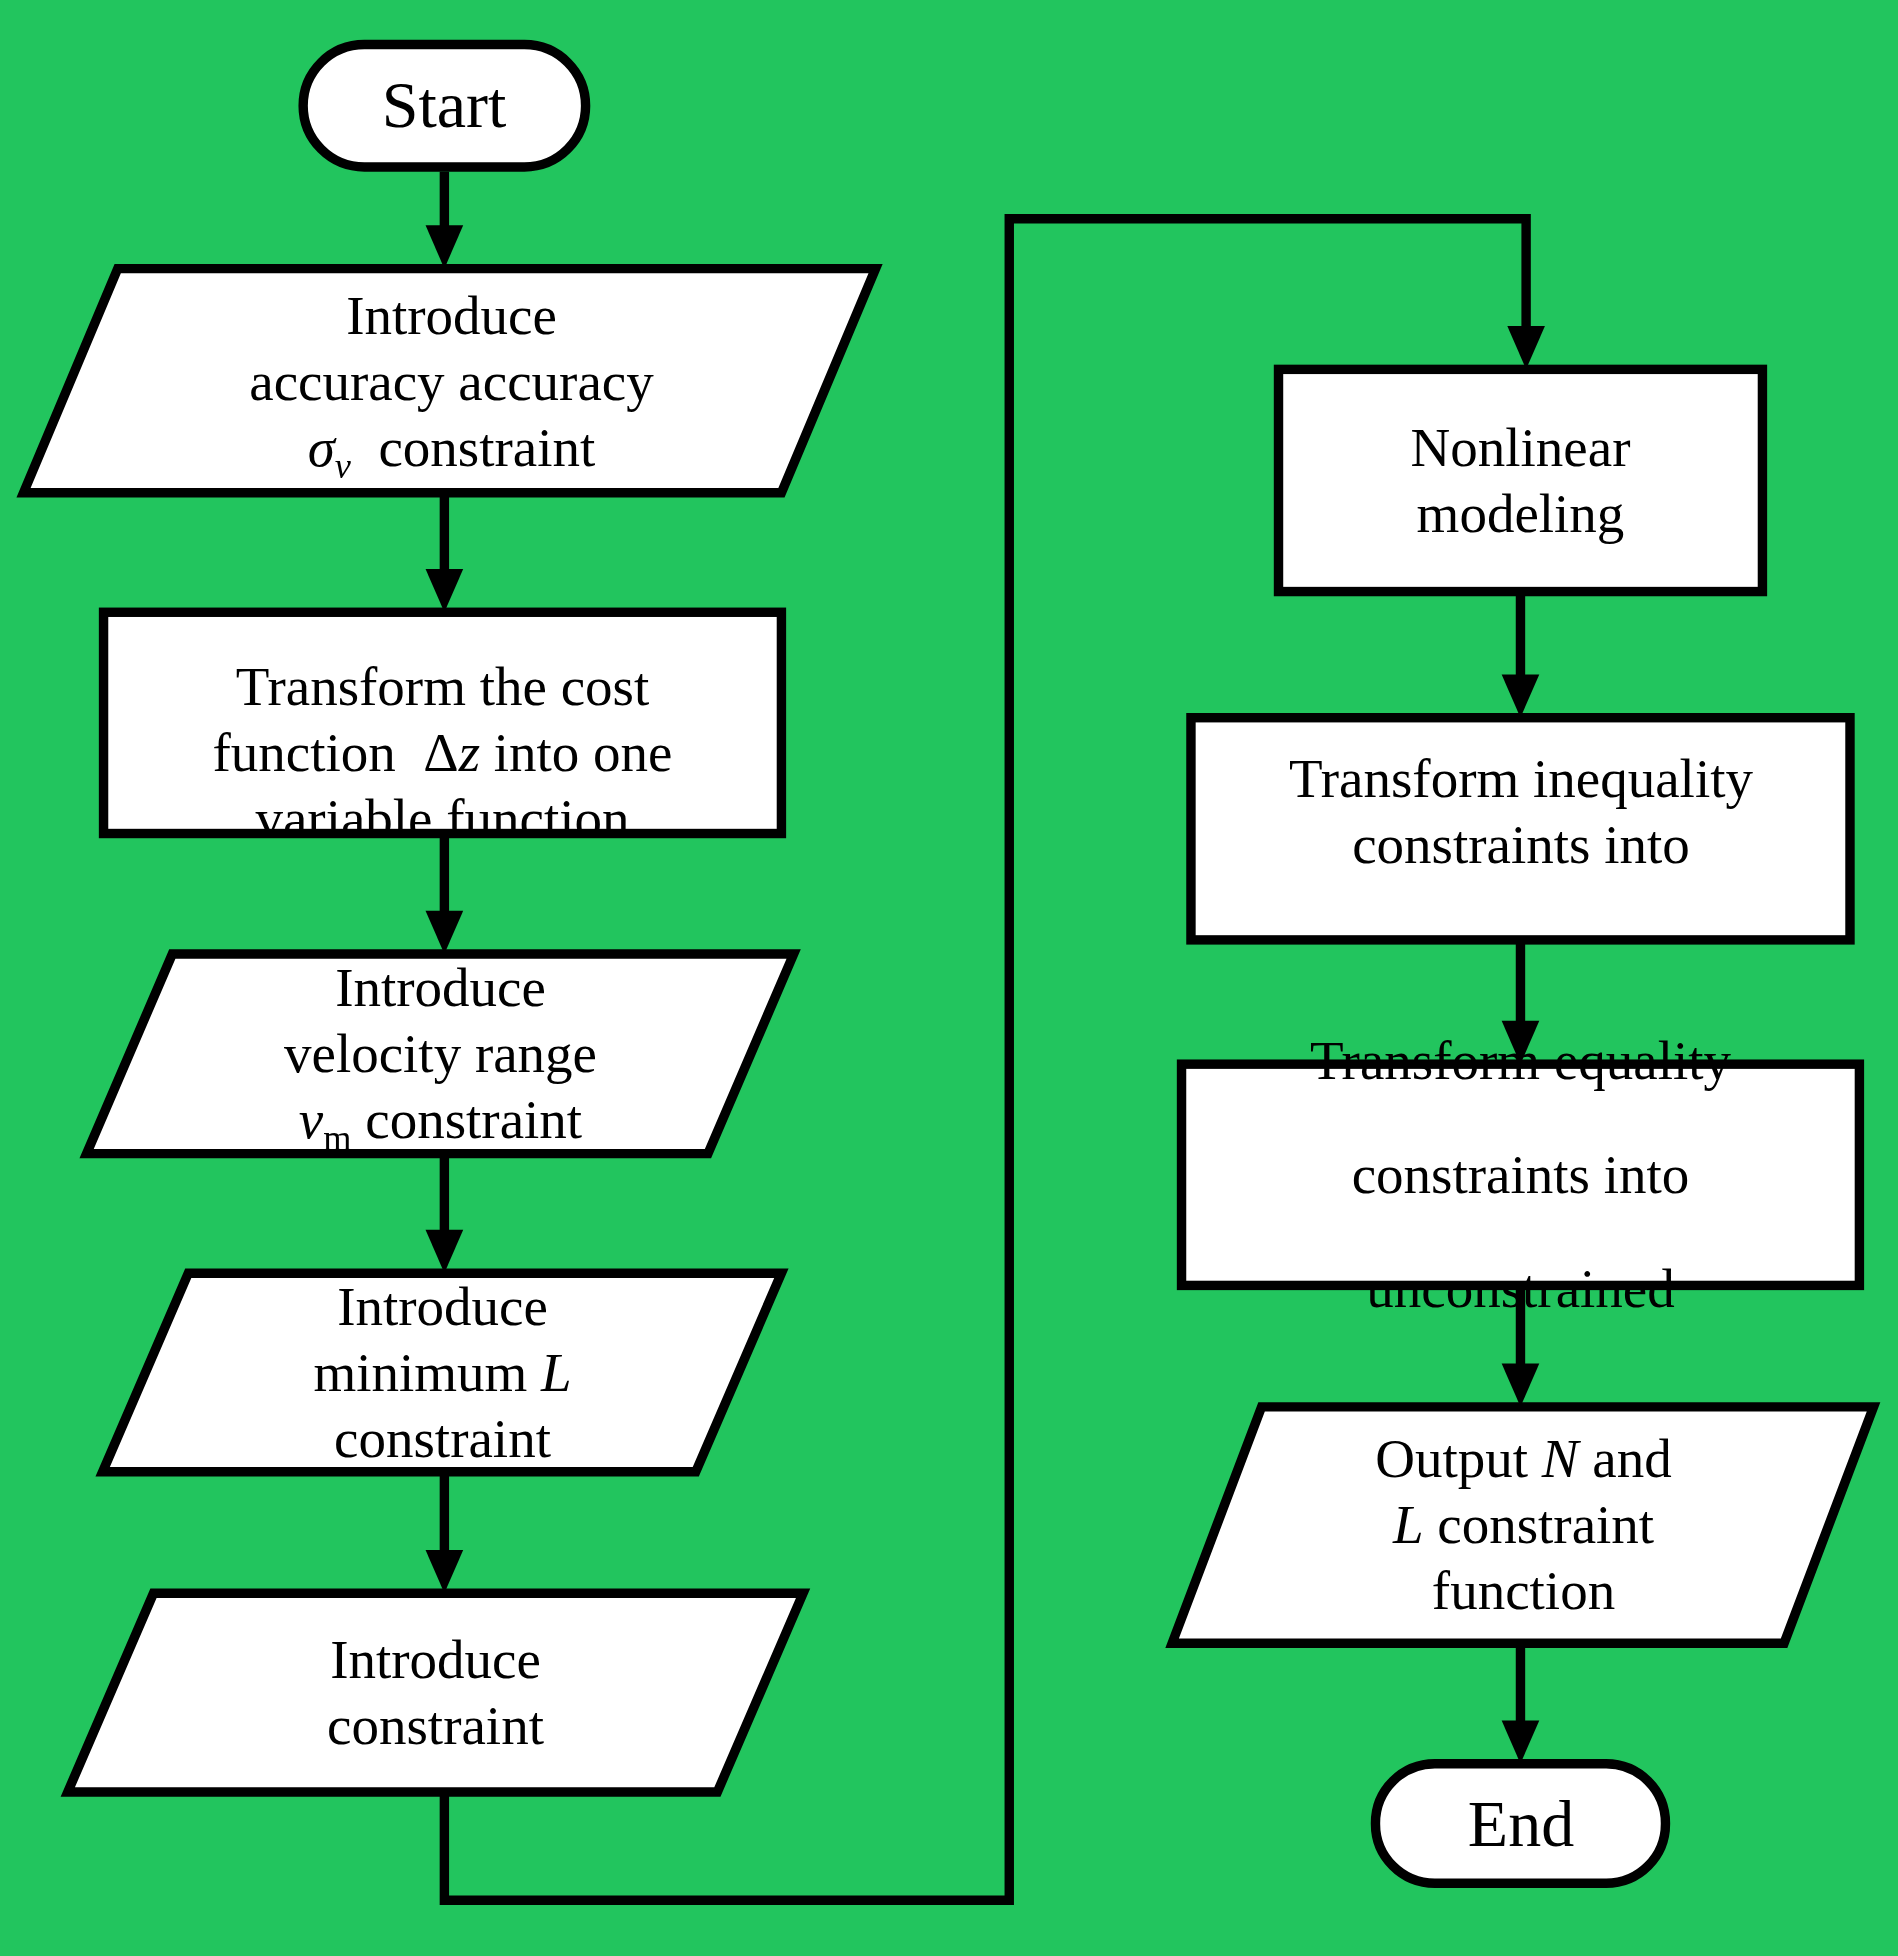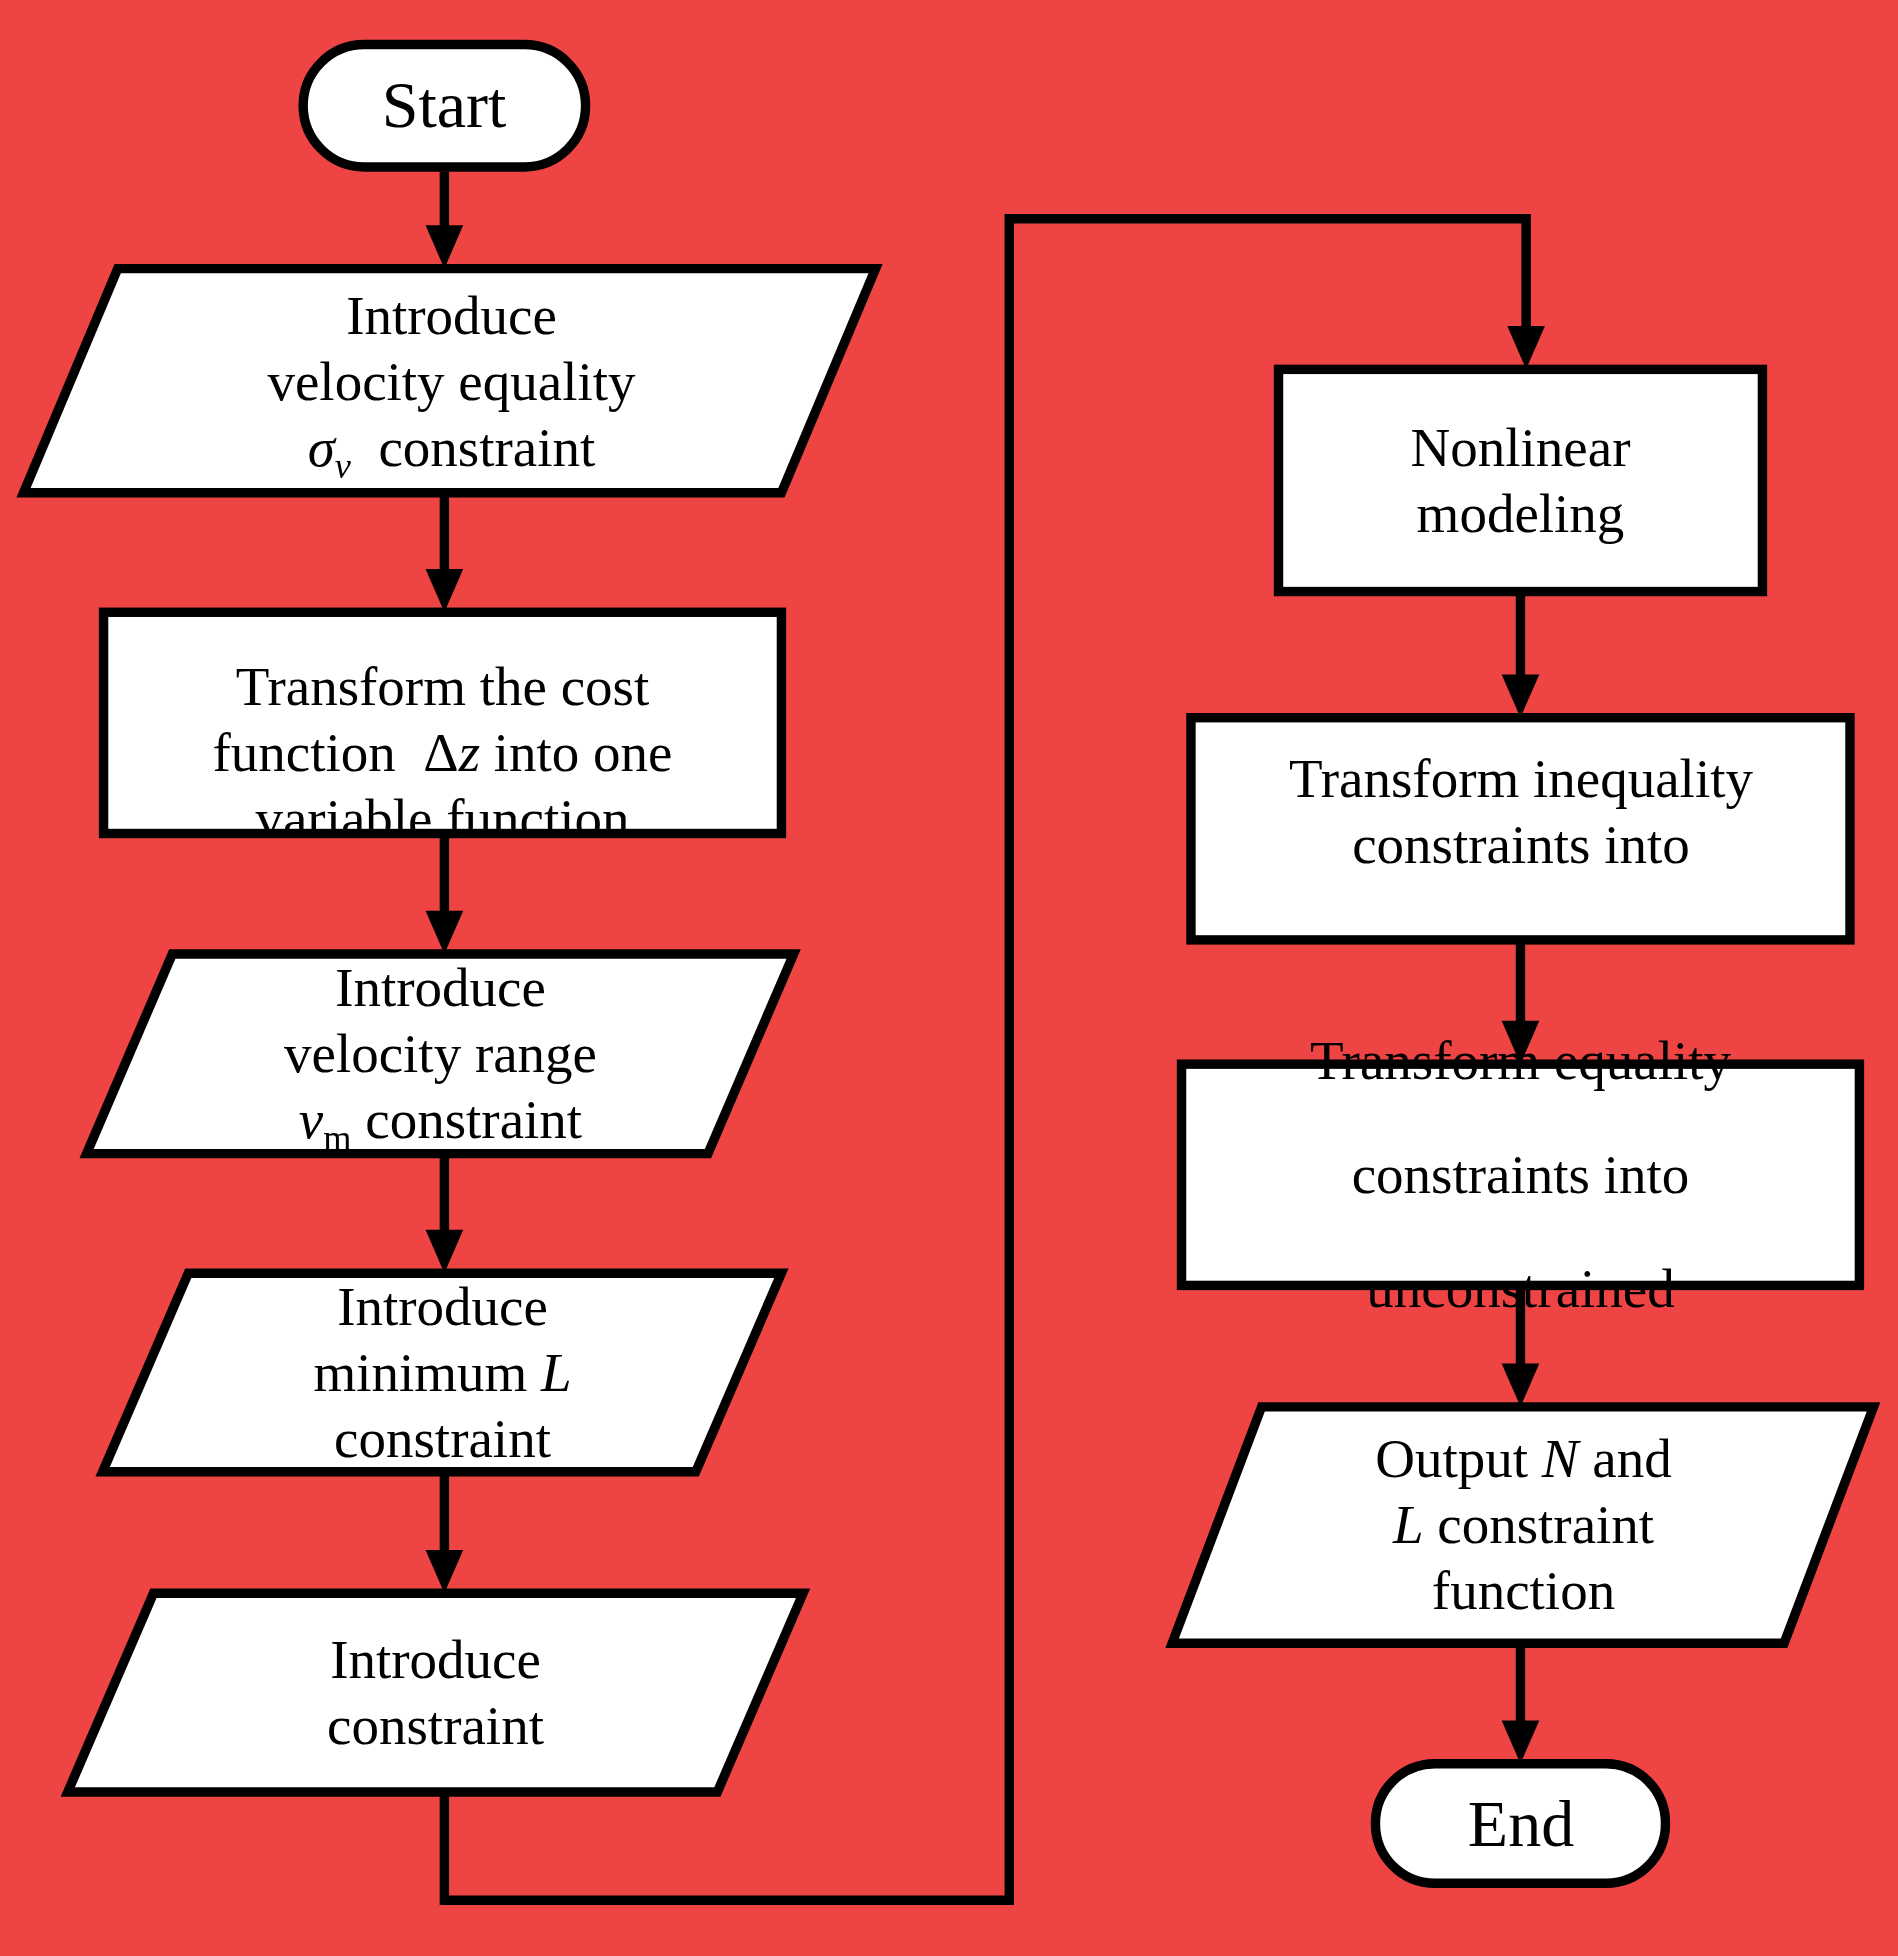--- a/index.html
+++ b/index.html
@@ -1,20 +1,20 @@
 <!DOCTYPE html>
 <html style="font-size:15px"><head>
 <meta charset="utf-8">
 <style>
   html, body { margin: 0; padding: 0; background: #ffffff; }
   .canvas {
     position: relative;
     width: 1898px;
     height: 1957px;
-    background: #ef4444;
+    background: #22c55e;
     font-family: "Liberation Serif", "DejaVu Serif", serif;
     color: #000000;
   }
   .canvas svg { position: absolute; left: 0; top: 0; }
   .label {
     position: absolute;
     display: flex;
     flex-direction: column;
     align-items: center;
     justify-content: center;
@@ -76,21 +76,21 @@
       <polygon points="1595,1827 1635,1827 1615,1873"></polygon>
     </g>
   </svg>
 
   <div class="label terminal" style="left:303px; top:44px;  width:282px; height:122px;">
       <div class="line"><span>Start</span></div>
     </div>
 
   <div class="label" style="left:75px;  top:278px;  width:753px; height:207px;">
       <div class="line"><span>Introduce</span></div>
-      <div class="line"><span>velocity equality</span></div>
+      <div class="line"><span>accuracy accuracy</span></div>
       <div class="line"><span class="it">σ</span><sub class="it">v</sub><span>&nbsp; constraint</span></div>
     </div>
 
   <div class="label" style="left:108px; top:617px;  width:669px; height:272px;text-align:right;">
       <div class="line"><span>Transform the cost</span></div>
       <div class="line"><span>function&nbsp; Δ</span><span class="it">z</span><span> into one</span></div>
       <div class="line"><span>variable function</span></div>
     </div>
 
   <div class="label" style="left:132px; top:960px; width:617px; height:188px;">

